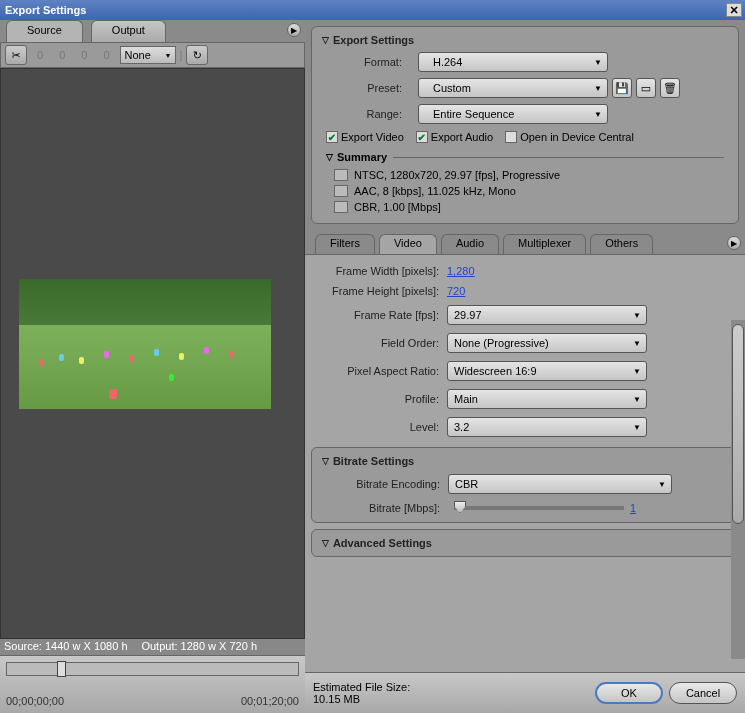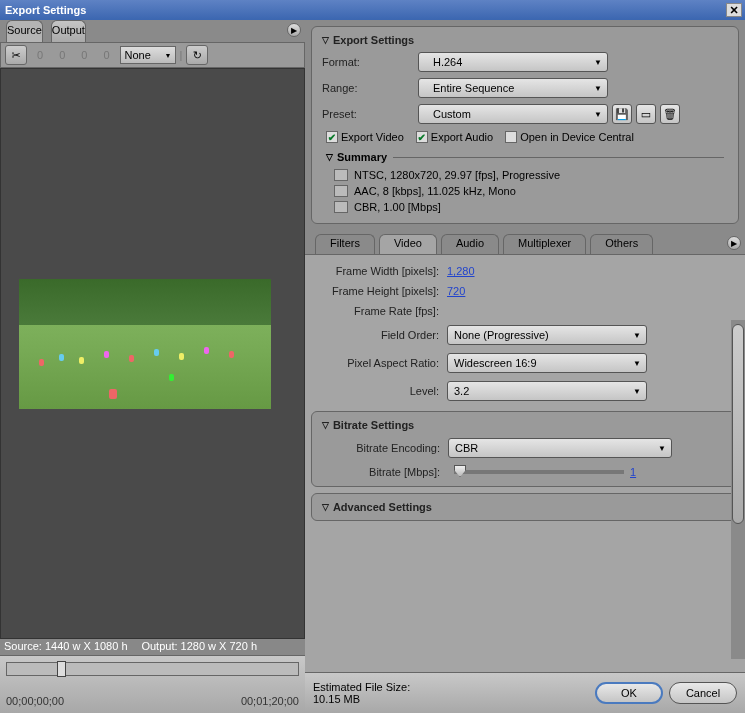--- a/index.html
+++ b/index.html
@@ -3,21 +3,21 @@
 <meta charset="utf-8">
 <style>
 * { box-sizing: border-box; margin: 0; padding: 0; font-family: Tahoma, sans-serif; font-size: 11px; }
 body { background: #6b6b6b; width: 745px; height: 713px; overflow: hidden; }
 .titlebar { background: linear-gradient(#5e82c4,#3b66b0); height: 20px; display: flex; align-items: center; padding: 0 3px; color: #fff; font-weight: bold; }
 .titlebar .title { flex: 1; padding-left: 2px; }
 .close-btn { width: 16px; height: 14px; background: #ddd; border: 1px solid #888; color: #000; text-align: center; line-height: 12px; font-family: Arial; cursor: pointer; }
 .main { display: flex; height: 693px; background: #8a8a8a; }
 .left-panel { width: 305px; background: #8a8a8a; display: flex; flex-direction: column; }
 .tabs { display: flex; height: 22px; background: #8a8a8a; position: relative; }
-.tab { padding: 3px 0; background: linear-gradient(#c5c5c5,#aaa); border: 1px solid #666; border-bottom: none; border-radius: 6px 6px 0 0; margin-right: 2px; margin-left: 6px; cursor: pointer; }
+.tab { padding: 3px 20px; background: linear-gradient(#c5c5c5,#aaa); border: 1px solid #666; border-bottom: none; border-radius: 6px 6px 0 0; margin-right: 2px; margin-left: 6px; cursor: pointer; }
 .tab.active { background: #b4b4b4; }
 .tabs .fly { position: absolute; right: 4px; top: 3px; }
 .toolbar { background: #9a9a9a; height: 26px; border: 1px solid #666; display: flex; align-items: center; padding: 0 4px; gap: 4px; }
 .tool-btn { width: 22px; height: 20px; background: linear-gradient(#ccc,#aaa); border: 1px solid #666; border-radius: 3px; display: flex; align-items: center; justify-content: center; cursor: pointer; }
 .tool-num { color: #777; padding: 0 6px; }
 .dropdown-sm { width: 56px; height: 18px; background: linear-gradient(#ddd,#bbb); border: 1px solid #666; display: flex; align-items: center; padding: 0 4px; position: relative; }
 .dropdown-sm::after { content: "▼"; font-size: 7px; position: absolute; right: 3px; }
 .preview { flex: 1; background: #4a4a4a; border: 1px solid #333; position: relative; }
 .preview-info { background: #888; height: 16px; font-size: 10px; color: #fff; padding: 1px 4px; }
 .time-panel { background: linear-gradient(#c8c8c8,#a8a8a8); padding: 6px; border-top: 1px solid #666; }
@@ -26,21 +26,21 @@
 .fit-dd { width: 54px; height: 18px; background: linear-gradient(#ddd,#bbb); border: 1px solid #666; padding: 0 4px; display: flex; align-items: center; position: relative; }
 .fit-dd::after { content: "▼"; font-size: 7px; position: absolute; right: 3px; }
 .timeline { height: 14px; background: #bbb; border: 1px solid #666; position: relative; }
 .timeline-handle { position: absolute; left: 50px; top: -2px; width: 9px; height: 16px; background: #ddd; border: 1px solid #444; }
 .time-labels { display: flex; justify-content: space-between; color: #333; margin-top: 19px; }
 .right-panel { flex: 1; background: #8a8a8a; display: flex; flex-direction: column; position: relative; }
 .export-group { margin: 6px; background: #9a9a9a; border: 1px solid #666; border-radius: 6px; padding: 4px 4px 8px 4px; }
 .group-header { display: flex; align-items: center; padding: 3px 6px; font-weight: bold; color: #222; }
 .group-header::before { content: "▽"; font-size: 9px; margin-right: 4px; }
 .form-row { display: flex; align-items: center; padding: 3px 6px; }
-.form-label { width: 96px; text-align: left; padding-right: 0; color: #222; }
+.form-label { width: 96px; text-align: right; padding-right: 16px; color: #222; }
 .form-dd { flex: 1; max-width: 190px; height: 20px; background: linear-gradient(#e5e5e5,#c5c5c5); border: 1px solid #555; padding: 0 14px; display: flex; align-items: center; position: relative; border-radius: 3px; }
 .form-dd::after { content: "▼"; font-size: 8px; position: absolute; right: 5px; }
 .icon-btn { width: 20px; height: 20px; background: linear-gradient(#e5e5e5,#c5c5c5); border: 1px solid #555; border-radius: 3px; margin-left: 4px; display: flex; align-items: center; justify-content: center; cursor: pointer; font-size: 11px; }
 .check-row { display: flex; align-items: center; gap: 12px; padding: 4px 10px; }
 .check-item { display: flex; align-items: center; gap: 3px; }
 .checkbox { width: 12px; height: 12px; background: #ddd; border: 1px solid #666; display: flex; align-items: center; justify-content: center; font-size: 10px; color: #0a7a2a; font-weight: bold; }
 .summary-hdr { display: flex; align-items: center; padding: 4px 10px; font-weight: bold; }
 .summary-hdr::before { content: "▽"; font-size: 9px; margin-right: 4px; }
 .summary-hdr .line { flex: 1; height: 1px; background: #666; margin-left: 6px; }
 .summary-line { display: flex; align-items: center; gap: 6px; padding: 2px 18px; }
@@ -132,35 +132,35 @@
   </div>
 
   <div class="right-panel">
     <div class="export-group">
       <div class="group-header">Export Settings</div>
       <div class="form-row">
         <span class="form-label">Format:</span>
         <div class="form-dd">H.264</div>
       </div>
       <div class="form-row">
-        <span class="form-label">Range:</span>
-        <div class="form-dd">Entire Sequence</div>
-      </div>
-      <div class="form-row">
         <span class="form-label">Preset:</span>
         <div class="form-dd">Custom</div>
         <div class="icon-btn">
             <span>💾</span>
           </div>
         <div class="icon-btn">
             <span>▭</span>
           </div>
         <div class="icon-btn">
             <span>🗑</span>
           </div>
+      </div>
+      <div class="form-row">
+        <span class="form-label">Range:</span>
+        <div class="form-dd">Entire Sequence</div>
       </div>
       <div class="check-row">
         <div class="check-item">
           <div class="checkbox">✔</div>
           <span>Export Video</span>
         </div>
         <div class="check-item">
           <div class="checkbox">✔</div>
           <span>Export Audio</span>
         </div>
@@ -200,28 +200,33 @@
       <div class="setting-row">
         <span class="setting-label">Frame Width [pixels]:</span>
         <span class="setting-link">1,280</span>
       </div>
       <div class="setting-row">
         <span class="setting-label">Frame Height [pixels]:</span>
         <span class="setting-link">720</span>
       </div>
       <div class="setting-row">
         <span class="setting-label">Frame Rate [fps]:</span>
+        <div class="setting-dd">29.97</div>
       </div>
       <div class="setting-row">
         <span class="setting-label">Field Order:</span>
         <div class="setting-dd">None (Progressive)</div>
       </div>
       <div class="setting-row">
         <span class="setting-label">Pixel Aspect Ratio:</span>
         <div class="setting-dd">Widescreen 16:9</div>
+      </div>
+      <div class="setting-row">
+        <span class="setting-label">Profile:</span>
+        <div class="setting-dd">Main</div>
       </div>
       <div class="setting-row">
         <span class="setting-label">Level:</span>
         <div class="setting-dd">3.2</div>
       </div>
 
       <div class="sub-group">
         <div class="group-header">Bitrate Settings</div>
         <div class="setting-row">
           <span class="setting-label" style="width:118px">Bitrate Encoding:</span>

